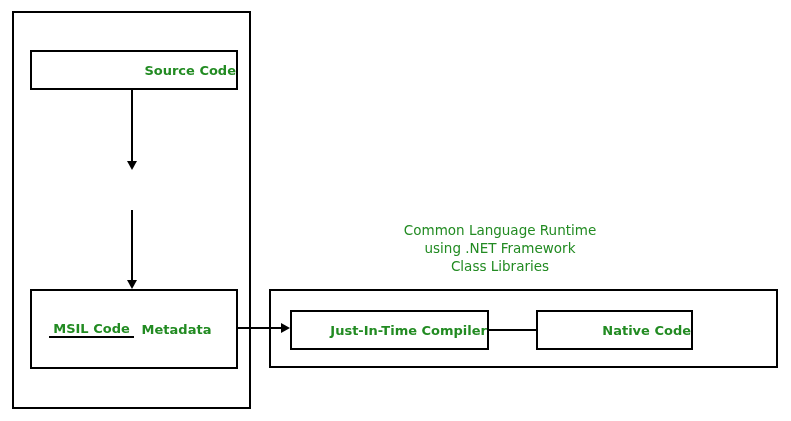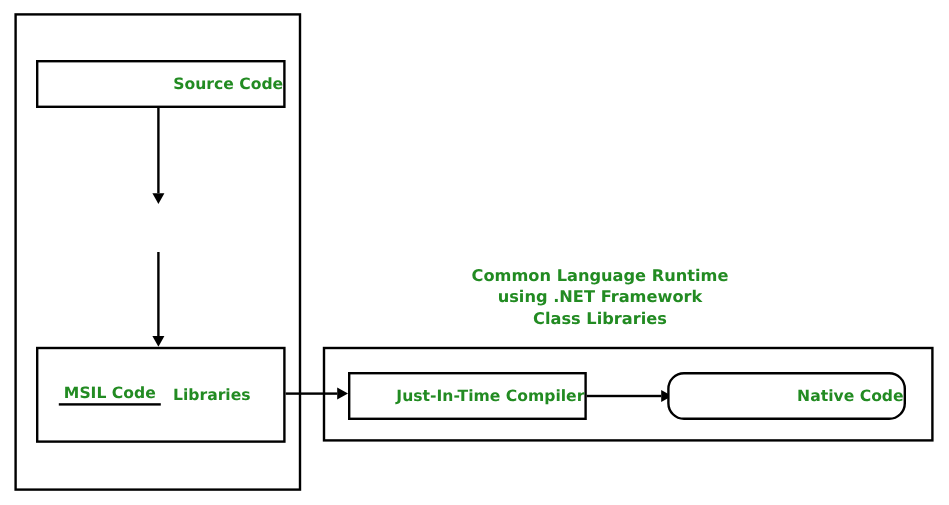--- a/index.html
+++ b/index.html
@@ -43,29 +43,29 @@
                   padding: 17px; }
   .split-cell {
     flex: 1;
     width: 100%;
     display: flex;
     align-items: center;
     justify-content: center;
   }
   .split-cell.top { border-bottom: 2px solid var(--border-black); }
   .box-jit    { left: 290px; top: 310px; width: 199px; height: 40px; }
-  .box-native { left: 556px; top: 310px; width: 199px; height: 40px; border-radius: 14px; }
+  .box-native { left: 536px; top: 310px; width: 157px; height: 40px; }
   .clr-heading {
     position: absolute;
     left: 350px;
     top: 221px;
     width: 300px;
     text-align: center;
     color: var(--text-green);
-    font-weight: bold;
+    font-weight: normal;
     font-size: 13.5px;
     line-height: 18px;
     white-space: pre-line;
   }
   .line-v { position: absolute; width: 2px; background: var(--border-black); }
   .line-h { position: absolute; height: 2px; background: var(--border-black); }
   .head-down {
     position: absolute; width: 0; height: 0;
     border-left: 5px solid transparent;
     border-right: 5px solid transparent;
@@ -98,21 +98,21 @@
   <div>
     <div class="line-v" style="left:131px; top:210px; height:70px;"></div>
     <div class="head-down" style="left:127px; top:280px;"></div>
   </div>
 
   <div class="node-box box-split">
     <div class="split-cell top">
       <span>MSIL Code</span>
     </div>
     <div class="split-cell">
-      <span>Libraries</span>
+      <span>Metadata</span>
     </div>
   </div>
 
   <div>
     <div class="line-h" style="left:238px; top:327px; width:43px;"></div>
     <div class="head-right" style="left:281px; top:323px;"></div>
   </div>
 
   <div class="clr-heading">Common Language Runtime
 using .NET Framework

